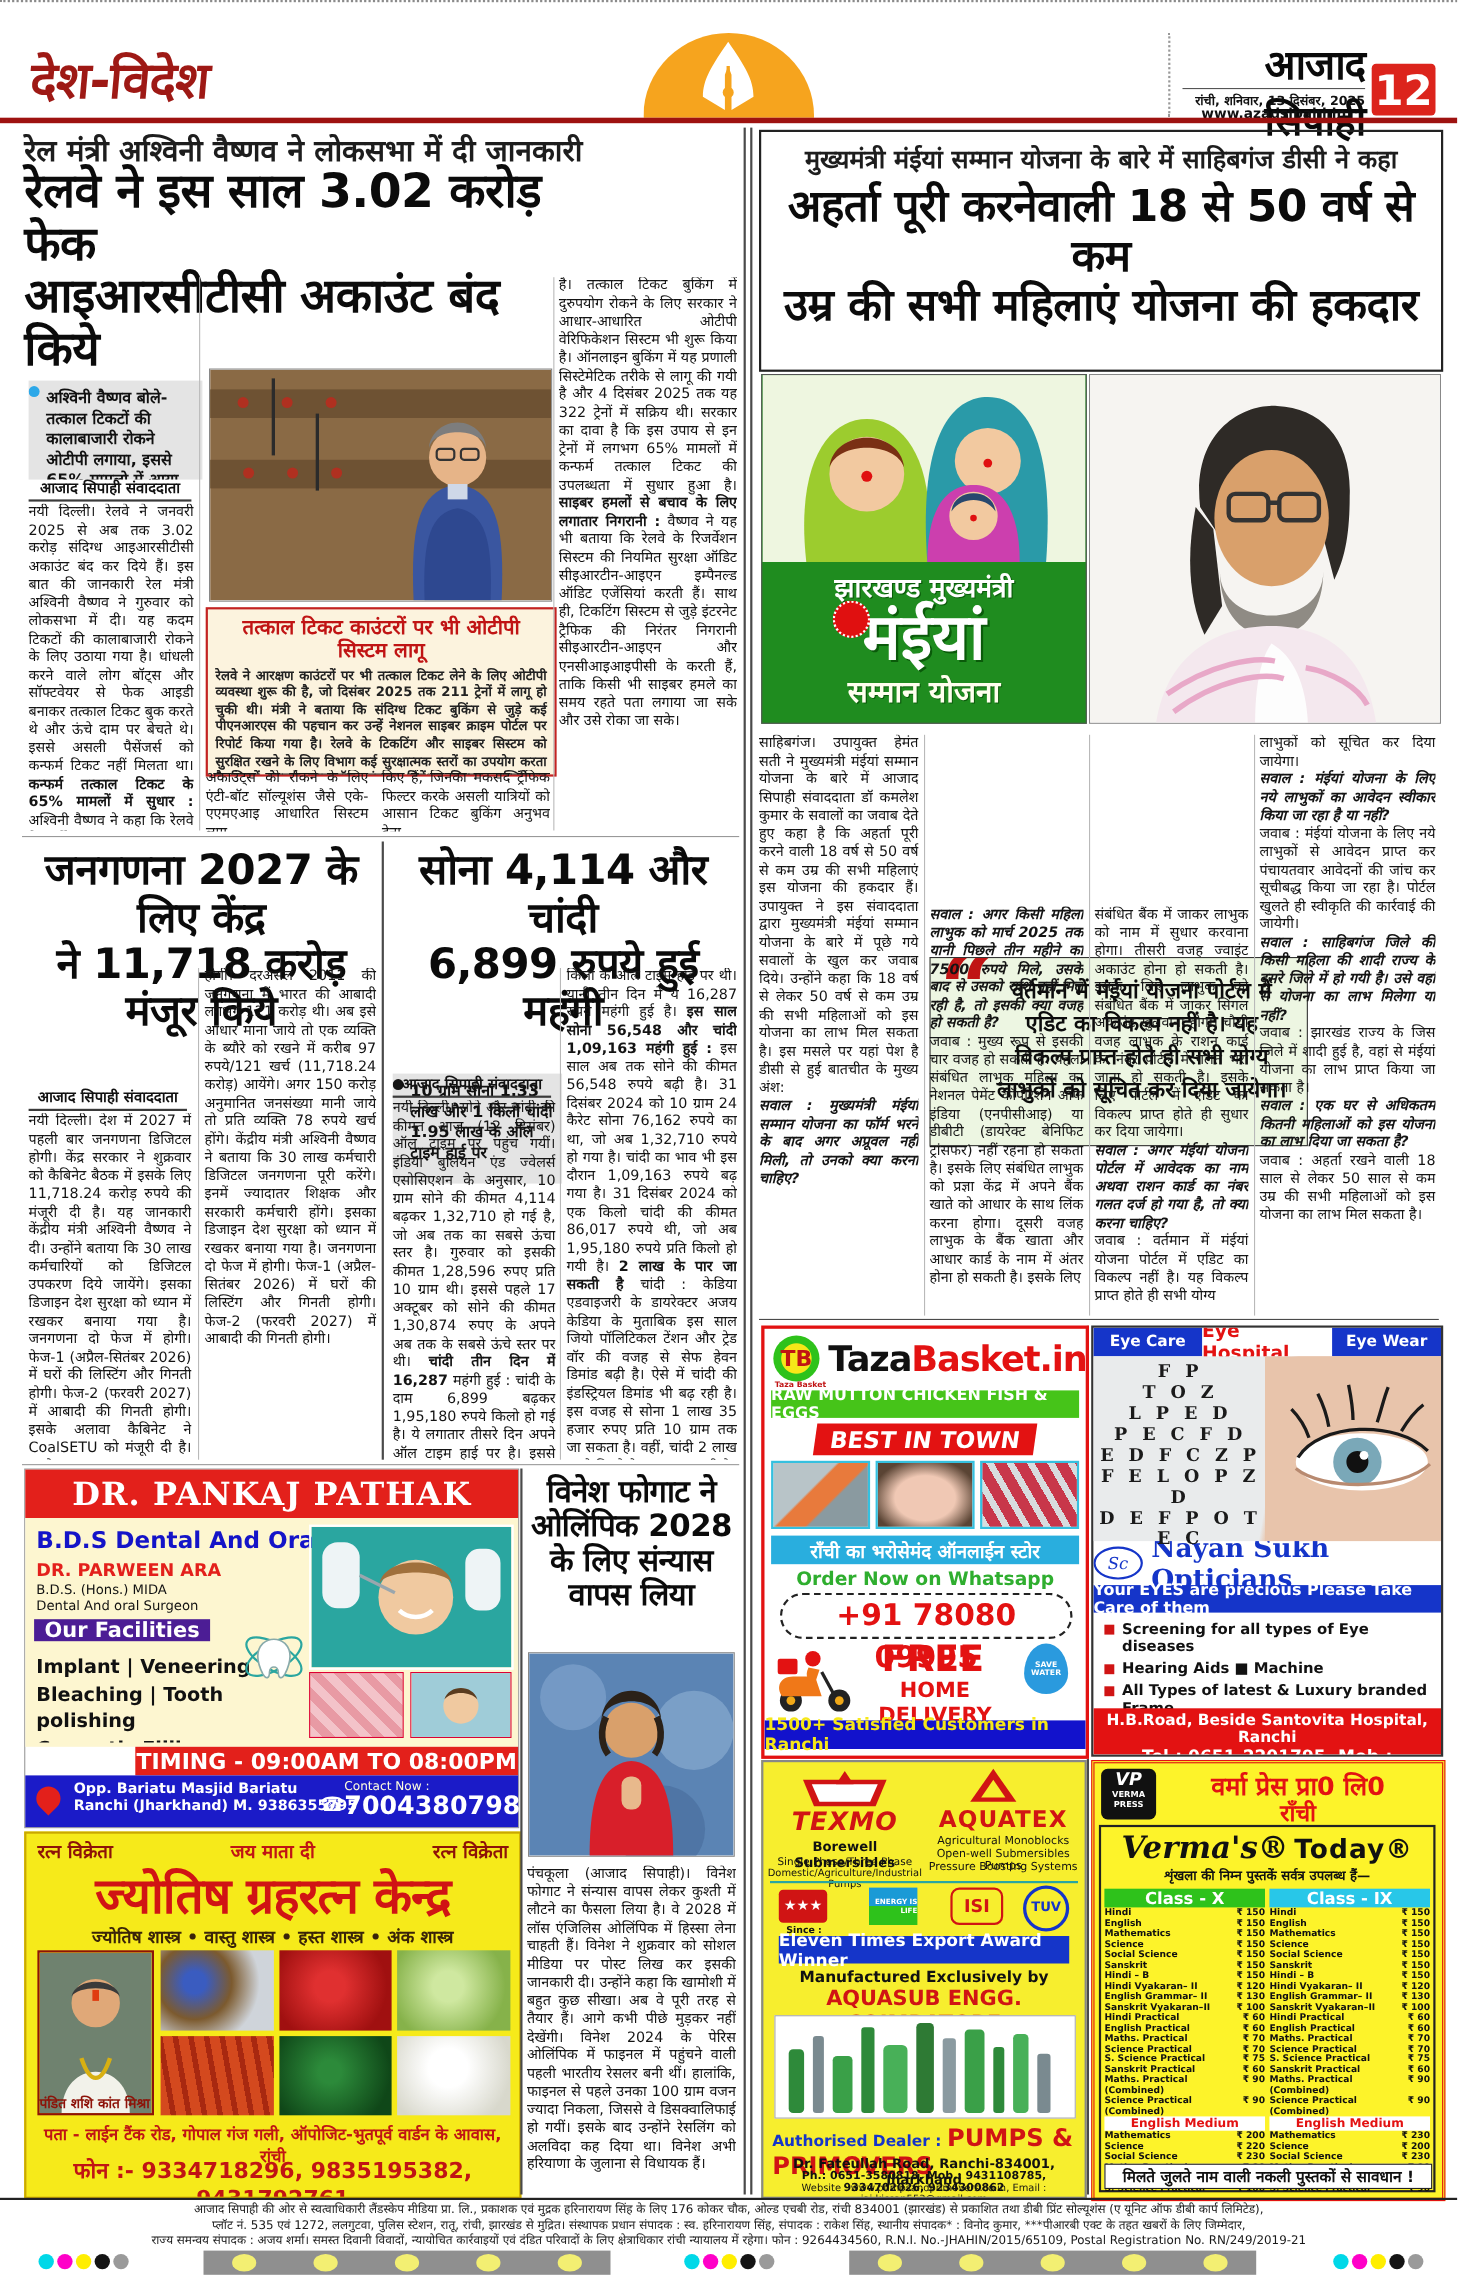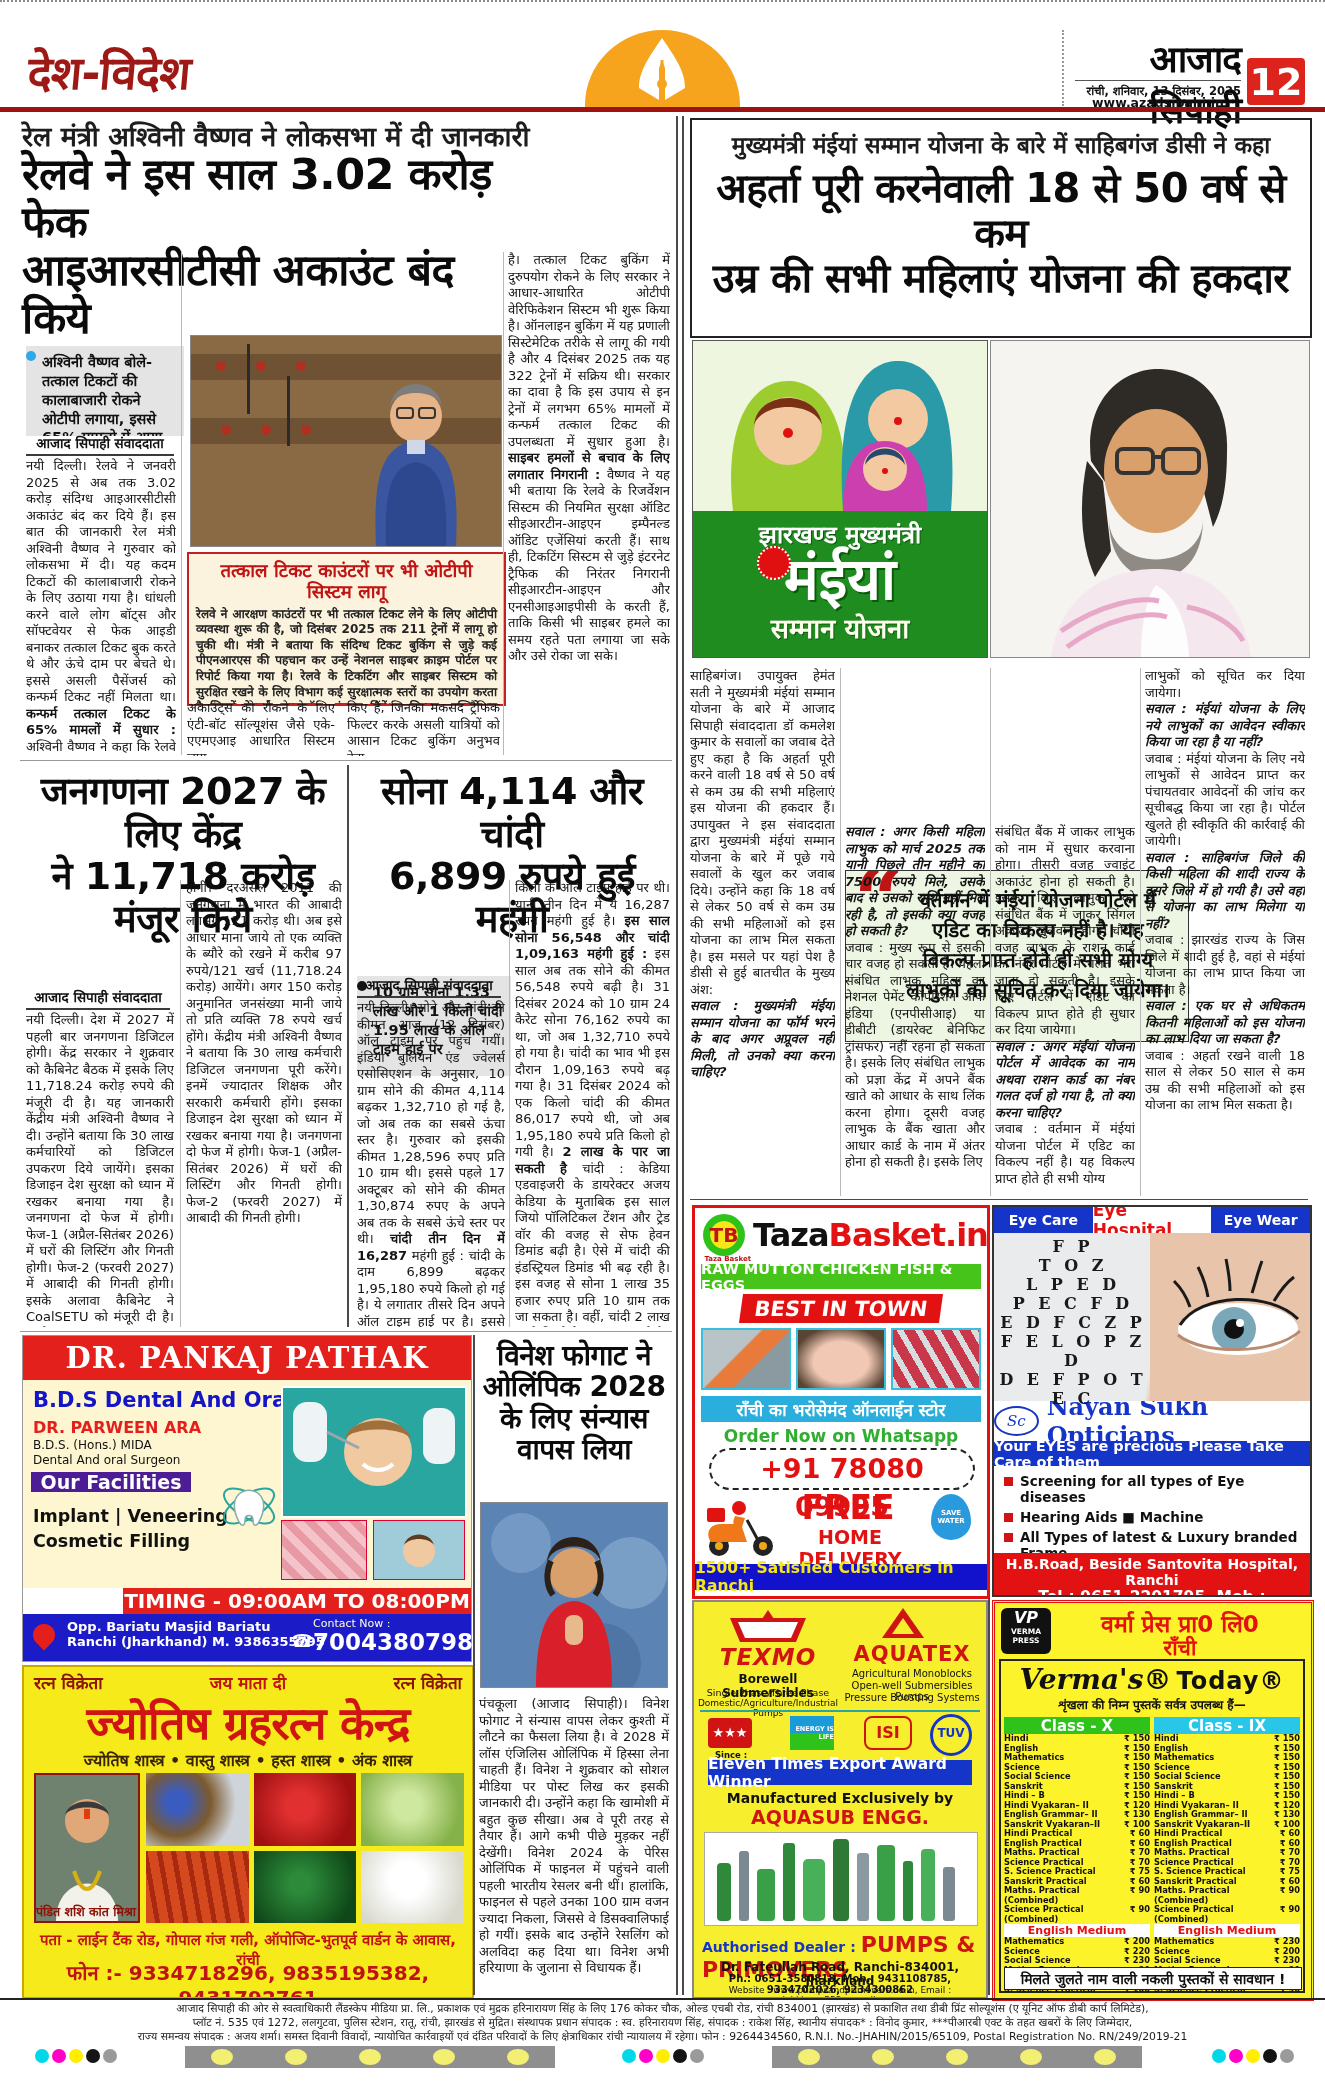--- a/index.html
+++ b/index.html
@@ -149,20 +149,21 @@
     <div class="adbar serif" style="height:44px;background:#e3201b;font-size:29px;letter-spacing:1px">DR. PANKAJ PATHAK</div>
     <div class="abs" style="left:0;top:44px;width:448px;height:208px;background:#fdf6d0">
       <div class="abs b" style="left:10px;top:8px;font-size:21px;color:#1414c8">B.D.S Dental And Oral Surgeon</div>
       <div class="abs b" style="left:10px;top:38px;font-size:16px;color:#e3201b">DR. PARWEEN ARA</div>
       <div class="abs" style="left:10px;top:58px;font-size:12px">B.D.S. (Hons.) MIDA</div>
       <div class="abs" style="left:10px;top:73px;font-size:12px">Dental And oral Surgeon</div>
       <div class="abs adbar" style="left:8px;top:92px;width:160px;height:20px;background:#4c1d95;font-size:19px">Our Facilities</div>
       <div class="abs b ov" style="left:10px;top:124px;width:230px;height:80px;font-size:17.5px;line-height:1.4">
 
       <div>Implant | Veneering</div>
+          <div>Bleaching | Tooth polishing</div>
           <div>Cosmetic Filling</div>
         </div>
       <div class="abs photo" style="left:258px;top:6px;width:182px;height:128px;border:2px solid #fff">
         <svg width="182" height="128" viewBox="0 0 182 128">
           <rect width="182" height="128" fill="#2aa6a0"></rect>
           <circle cx="95" cy="64" r="34" fill="#f0c9a0"></circle>
           <path d="M62 52 C66 26 124 26 128 52 C124 38 66 38 62 52 Z" fill="#a0703c"></path>
           <path d="M80 76 C88 84 102 84 110 76" stroke="#fff" stroke-width="4" fill="none"></path>
           <rect x="10" y="14" width="34" height="60" rx="14" fill="#eef4f6"></rect>
           <rect x="140" y="20" width="32" height="56" rx="13" fill="#eef4f6"></rect>

